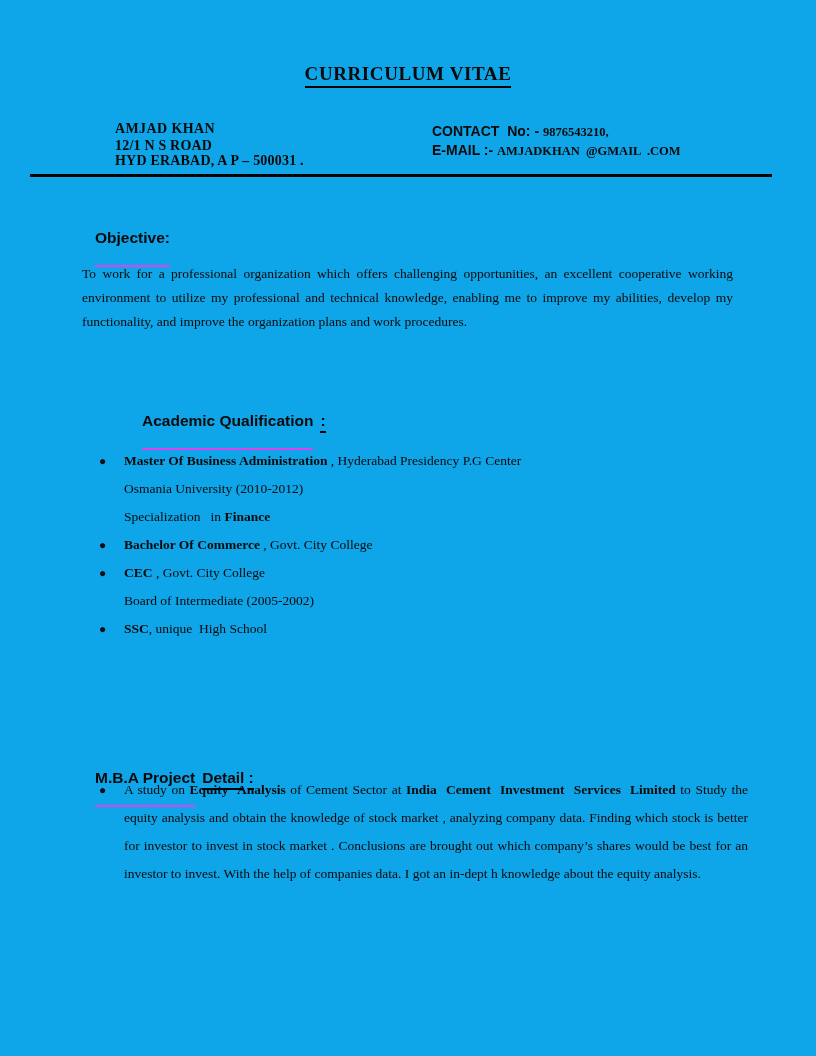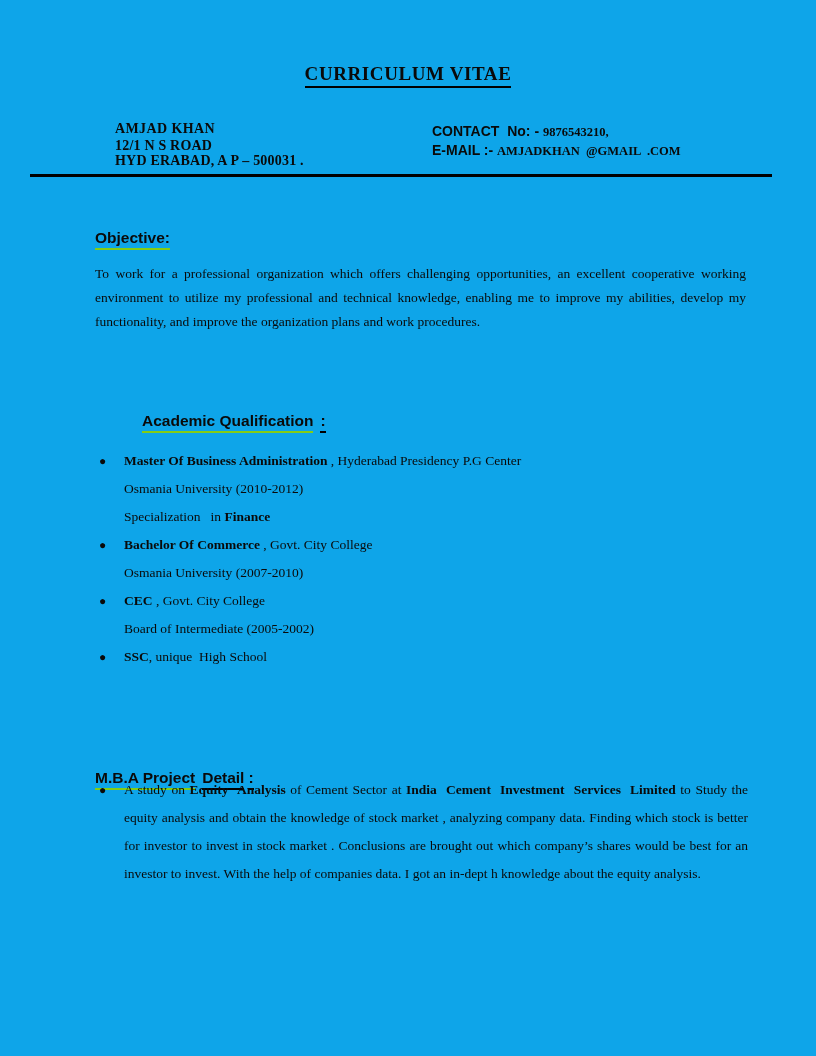--- a/index.html
+++ b/index.html
@@ -72,38 +72,38 @@
   
   .section-heading {
     position: absolute;
     left: 95px;
     font-family: "Liberation Sans", sans-serif;
     font-weight: bold;
     font-size: 15.5px;
   }
   .section-heading .u {
     display: inline-block;
-    border-bottom: 2px solid #84cc16;
-    padding-bottom: 1px;
+    border-bottom: 2px solid #d946ef;
+    padding-bottom: 18px;
   }
   .section-heading .colon {
     display: inline-block;
     border-bottom: 2px solid #000;
     padding-bottom: 1px;
     margin-left: 7px;
   }
   .h-objective { top: 229px; }
   .h-academic { top: 412px; margin-left: 47px; }
   .h-project  { top: 744px; margin-top: 25px; }
 
   
   .objective-body {
     position: absolute;
     top: 262px;
-    left: 95px;
+    left: 82px;
     width: 651px;
     font-size: 13.5px;
     line-height: 24px;
     text-align: justify;
   }
 
   
   .academic-list {
     position: absolute;
     top: 447px;
@@ -178,21 +178,20 @@
       </div>
       <div class="li-sub">Osmania University (2010-2012)</div>
       <div class="li-sub"><span class="pre">Specialization   in </span><span class="b pre">Finance</span></div>
     </div>
 
     <div>
       <div class="li-first">
         <span class="bullet">●</span>
         <span class="li-text"><span class="b pre">Bachelor Of Commerce</span><span class="pre"> , Govt. City College</span></span>
       </div>
-      <div class="li-sub">Osmania University (2007-2010)</div>
     </div>
 
     <div>
       <div class="li-first">
         <span class="bullet">●</span>
         <span class="li-text"><span class="b pre">CEC</span><span class="pre"> , Govt. City College</span></span>
       </div>
       <div class="li-sub">Board of Intermediate (2005-2002)</div>
     </div>
 

